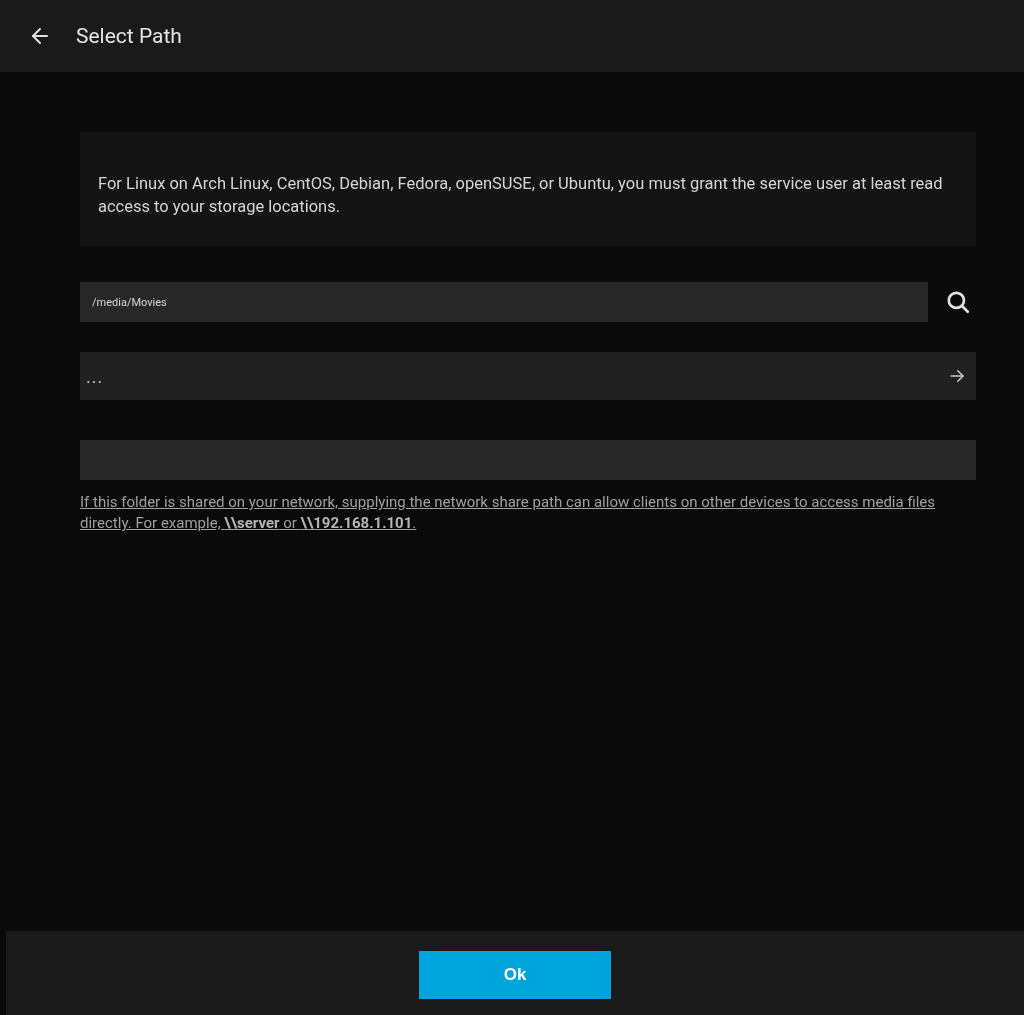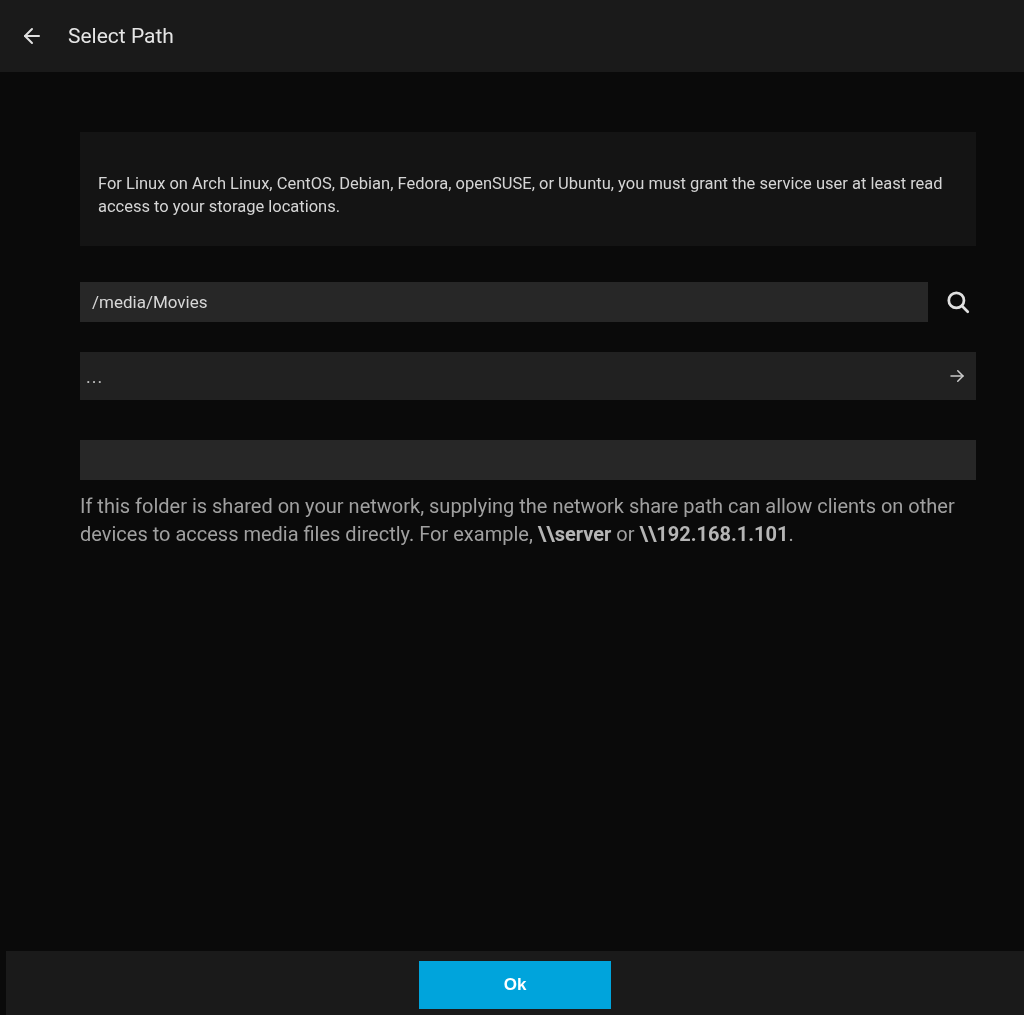--- a/index.html
+++ b/index.html
@@ -16,21 +16,21 @@
       height: 1015px;
       overflow: hidden;
       position: relative;
     }
     
     .header {
       background-color: #1a1a1a;
       height: 72px;
       display: flex;
       align-items: center;
-      padding: 0 16px;
+      padding: 0 24px;
       gap: 20px;
     }
     
     .back-button {
       display: flex;
       align-items: center;
       justify-content: center;
       width: 32px;
       height: 32px;
       cursor: pointer;
@@ -76,21 +76,21 @@
       display: flex;
       align-items: center;
       gap: 12px;
       margin-bottom: 30px;
     }
     
     .text-input {
       background-color: #272727;
       border: none;
       color: #d8d8d8;
-      font-size: 17px;
+      font-size: 11px;
       padding: 10px 12px;
       height: 40px;
       width: 100%;
       outline: none;
       font-family: inherit;
     }
     
     .folder-input {
       flex: 1;
     }
@@ -139,36 +139,37 @@
       width: 18px;
       height: 18px;
     }
     
     .network-input-wrapper {
       margin-bottom: 12px;
     }
     
     .help-text {
       color: #a0a0a0;
-      font-size: 20px;
+      font-size: 15px;
       line-height: 1.4;
+      text-decoration: underline;
     }
     
     .help-text b {
       color: #b5b5b5;
       font-weight: 700;
     }
     
     .footer {
       position: absolute;
       bottom: 0;
       left: 6px;
       right: 0;
       background-color: #1a1a1a;
-      height: 64px;
+      height: 84px;
       display: flex;
       align-items: center;
       justify-content: center;
     }
     
     .ok-button {
       background-color: #00a4dc;
       color: #ffffff;
       font-size: 17px;
       font-weight: 600;

